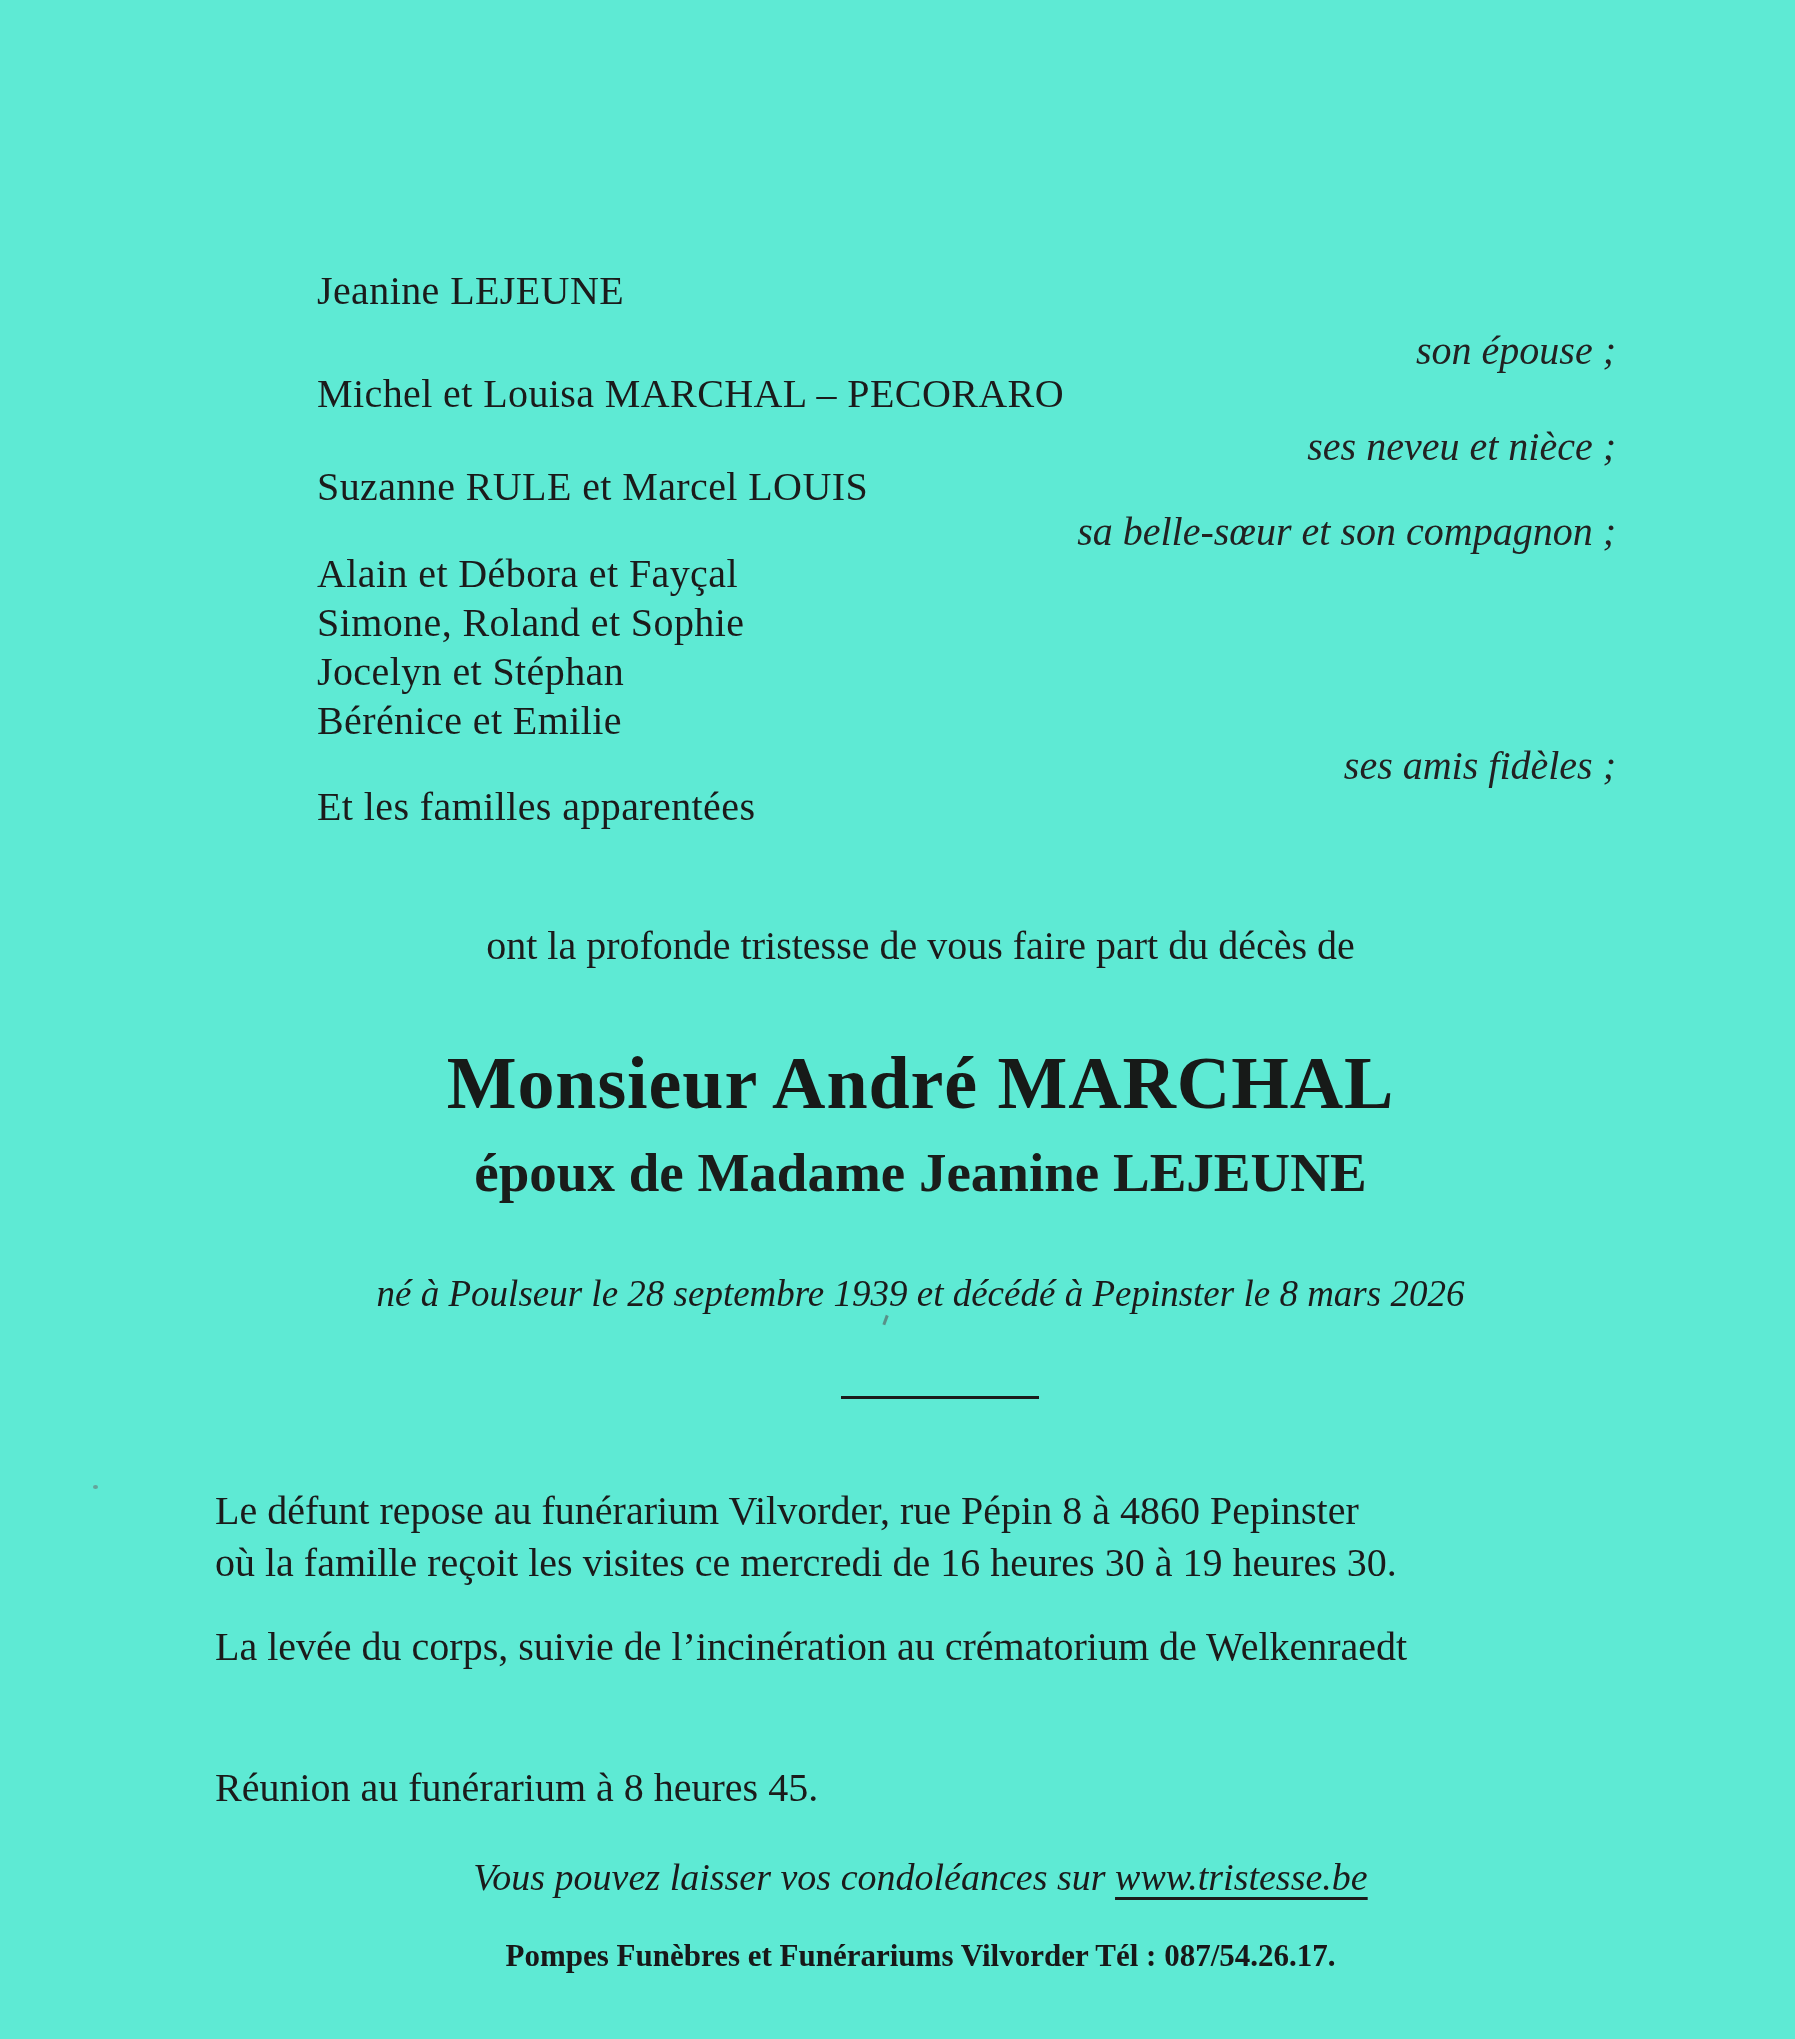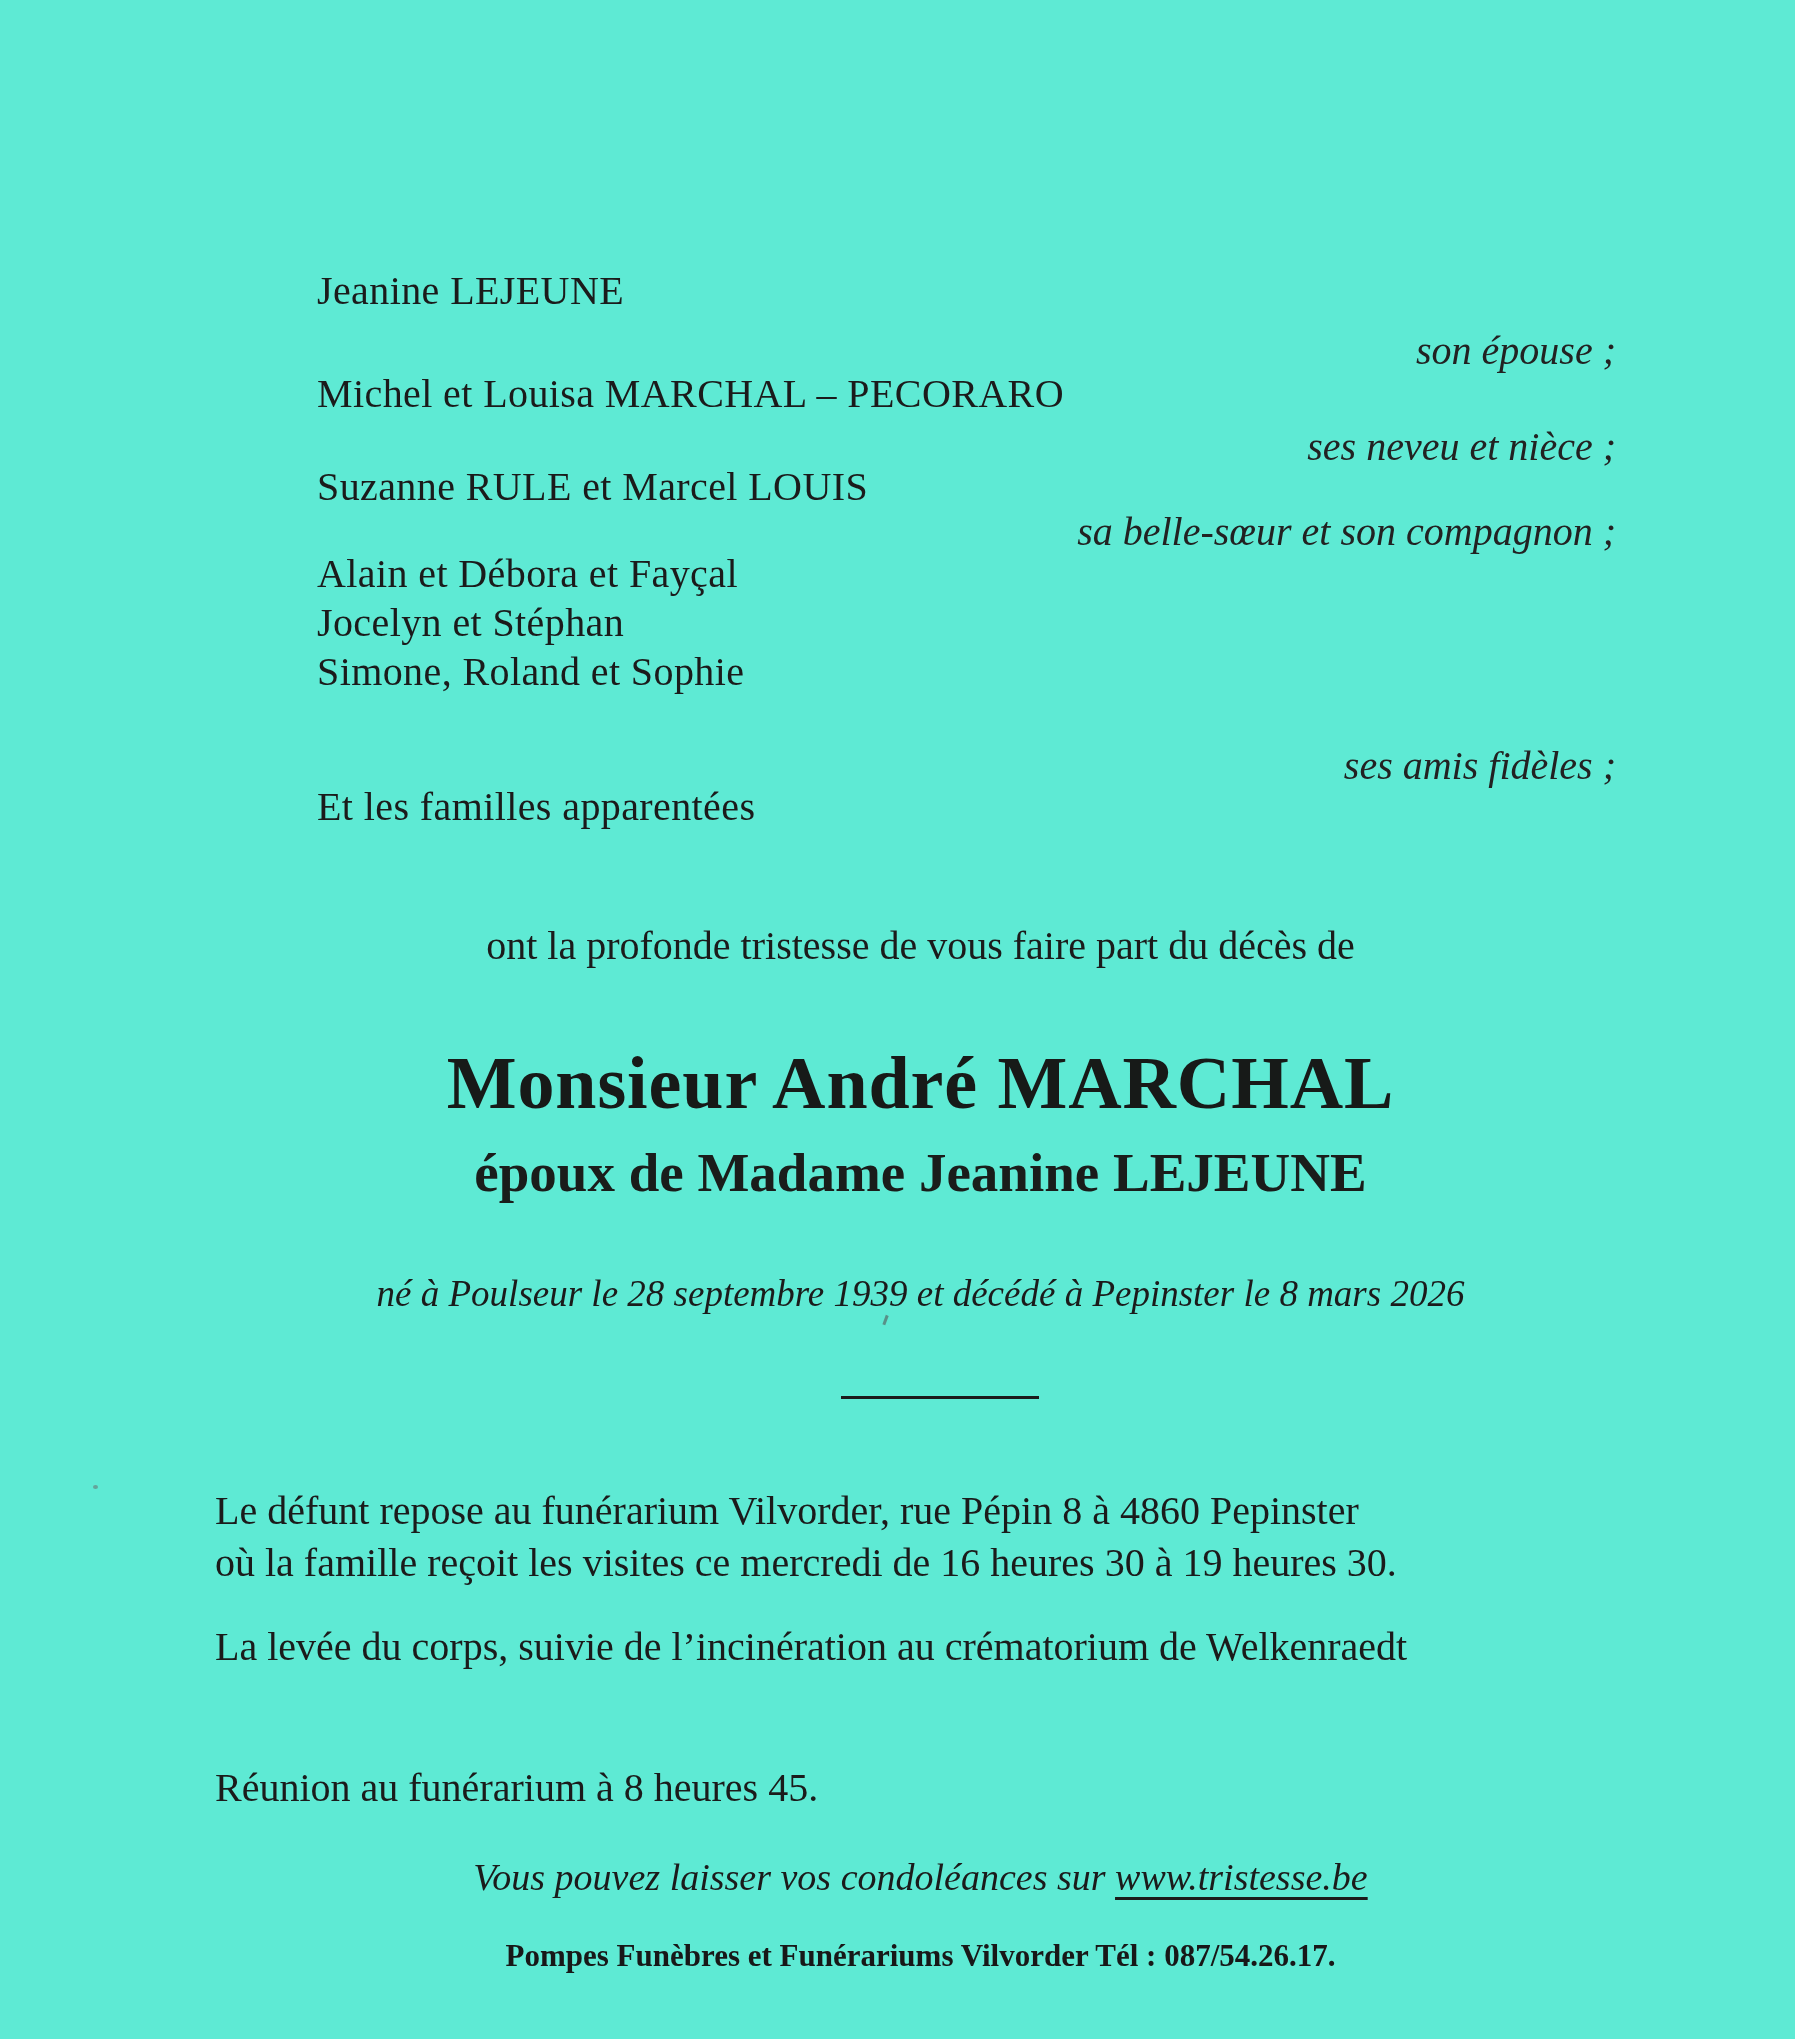--- a/index.html
+++ b/index.html
@@ -137,22 +137,23 @@
   <div class="abs name-line" style="top:370px">Michel et Louisa MARCHAL – PECORARO</div>
 
   <div class="abs relation" style="top:423px">ses neveu et nièce ;</div>
 
   <div class="abs name-line" style="top:463px">Suzanne RULE et Marcel LOUIS</div>
 
   <div class="abs relation" style="top:508px">sa belle-sœur et son compagnon ;</div>
 
   <div class="abs name-group" style="top:549px">
     <div>Alain et Débora et Fayçal</div>
+    <div>Simone, Roland et Sophie</div>
     <div>Jocelyn et Stéphan</div>
-    <div>Simone, Roland et Sophie</div>
+    <div>Bérénice et Emilie</div>
   </div>
 
   <div class="abs relation" style="top:742px">ses amis fidèles ;</div>
 
   <div class="abs name-line" style="top:783px">Et les familles apparentées</div>
 
   <div class="abs centered intro-line" style="top:922px">ont la profonde tristesse de vous faire part du décès de</div>
 
   <div class="abs centered deceased-name" style="top:1041px">Monsieur André MARCHAL</div>
 

